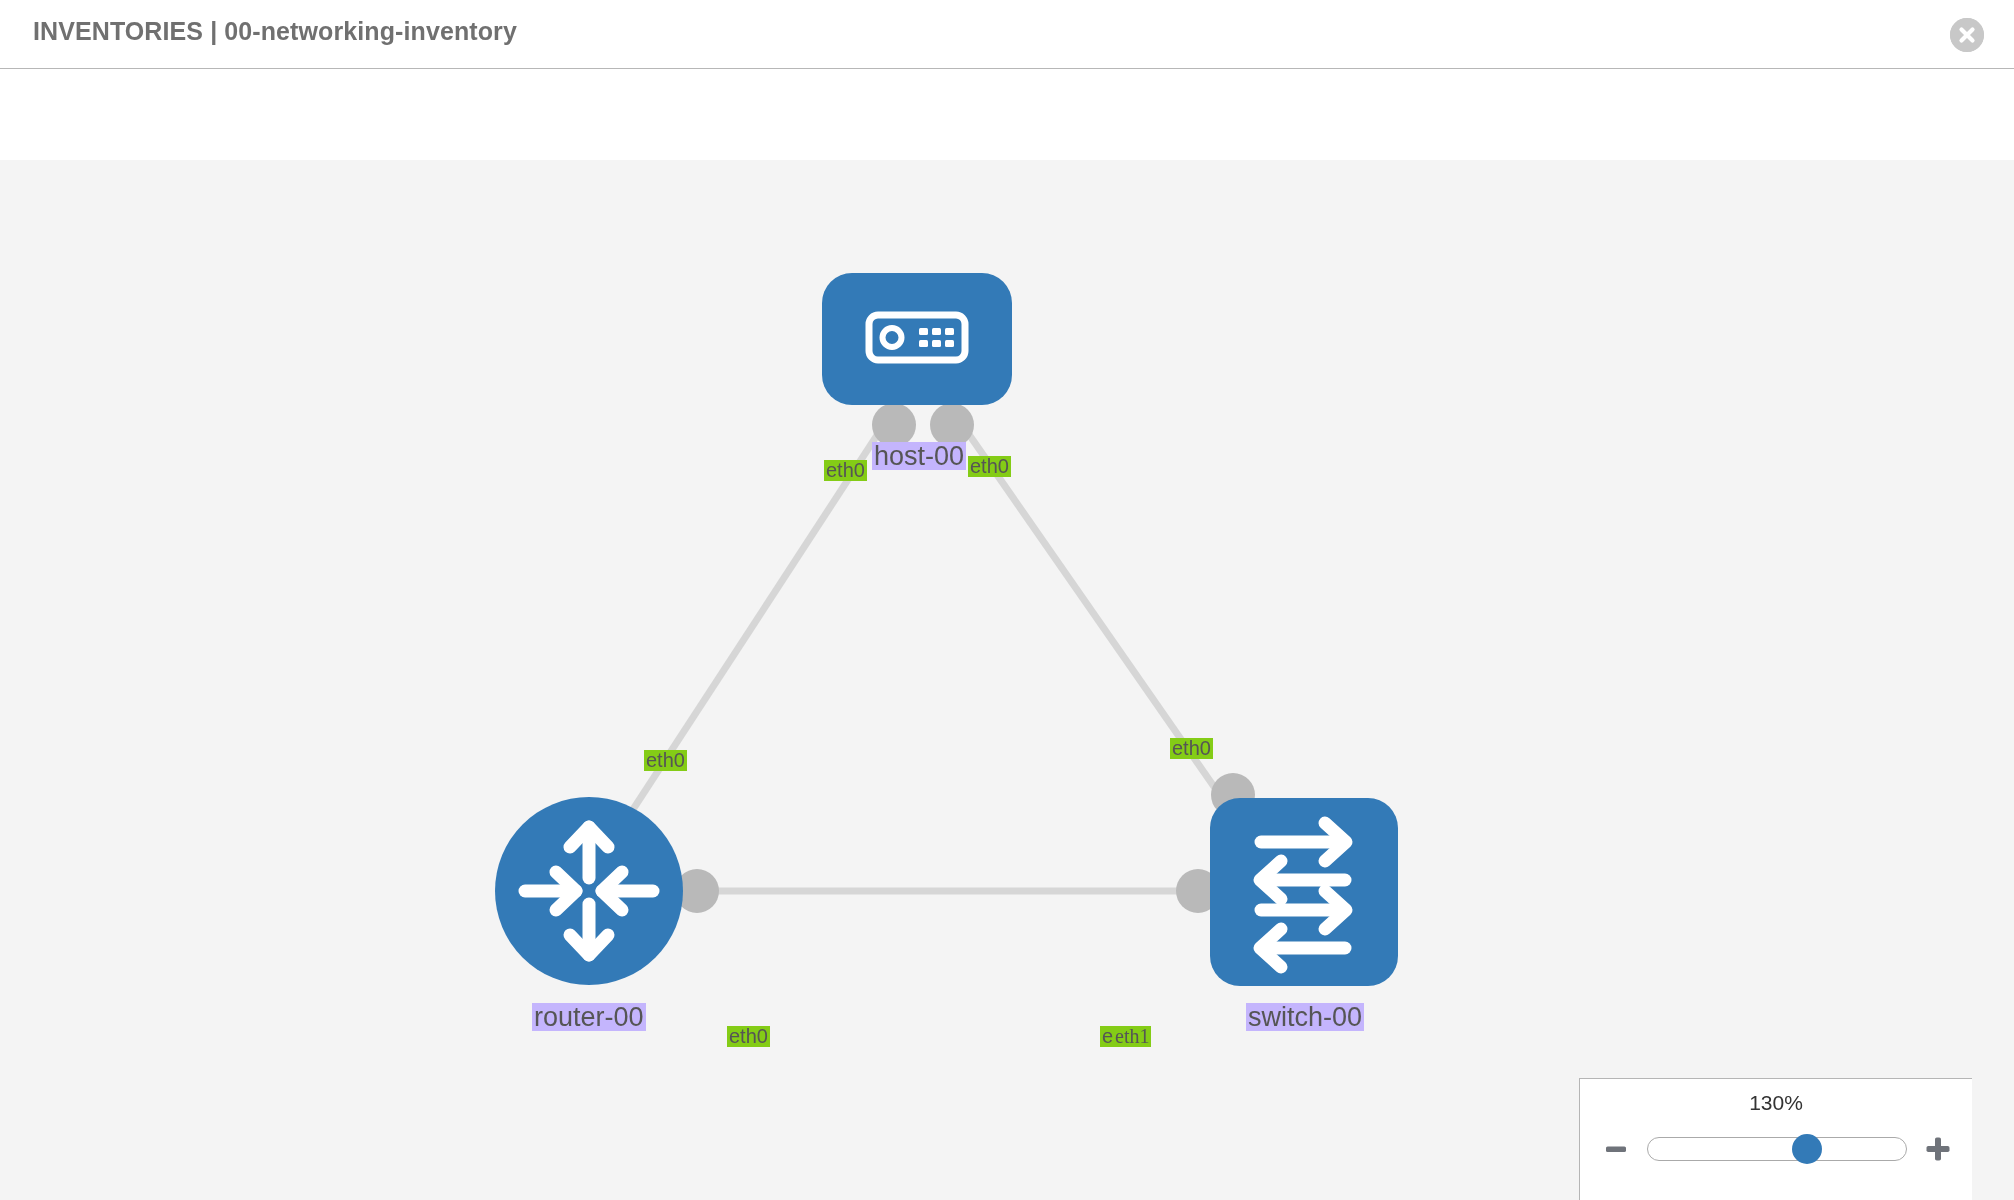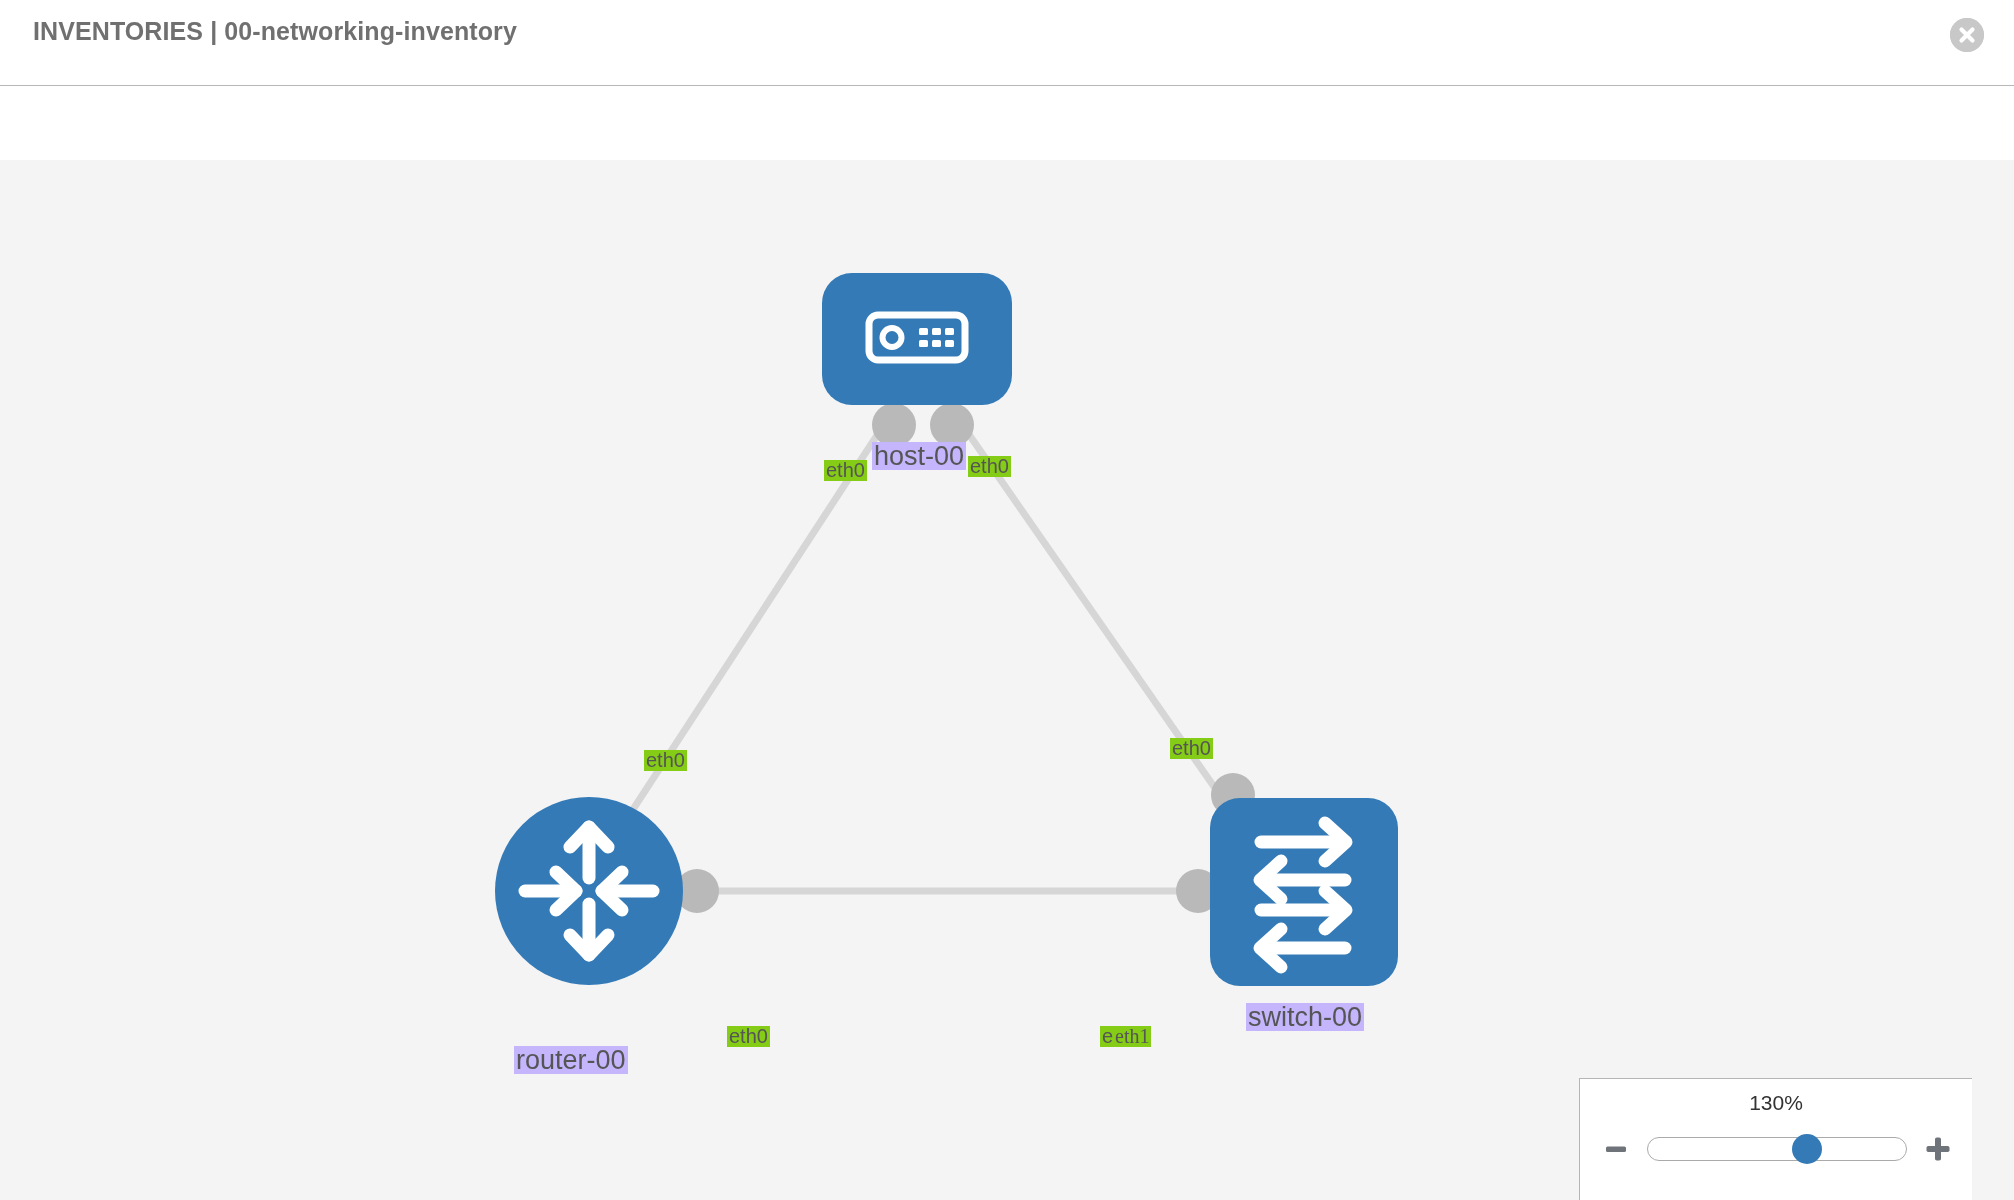--- a/index.html
+++ b/index.html
@@ -17,21 +17,21 @@
     width: 2014px;
     height: 1200px;
     background: #ffffff;
   }
 
   
   .header {
     position: absolute;
     top: 0; left: 0;
     width: 2014px;
-    height: 86px;
+    height: 69px;
     background: #ffffff;
     border-bottom: 1px solid #b7b7b7;
   }
   .header-title {
     position: absolute;
     left: 33px;
     top: 17px;
     font-size: 25px;
     font-weight: bold;
     color: #707070;
@@ -301,21 +301,21 @@
           <path d="M1261 750 L1344 750"></path>
           <path d="M1325 731 L1346 750 L1325 769"></path>
 
           <path d="M1345 788 L1262 788"></path>
           <path d="M1281 769 L1260 788 L1281 807"></path>
         </g>
       </g>
     </svg>
 
     <div class="node-label" style="left:872px; top:282px;">host-00</div>
-    <div class="node-label" style="left:514px; top:843px;margin-top:43px;">router-00</div>
+    <div class="node-label" style="left:532px; top:843px;">router-00</div>
     <div class="node-label" style="left:1246px; top:843px;">switch-00</div>
 
     <div class="iface-label" style="left:824px; top:300px;">eth0</div>
     <div class="iface-label" style="left:968px; top:296px;">eth0</div>
 
     <div class="iface-label" style="left:644px; top:590px;">eth0</div>
     <div class="iface-label" style="left:1170px; top:578px;">eth0</div>
 
     <div class="iface-label" style="left:727px; top:866px;">eth0</div>
 

